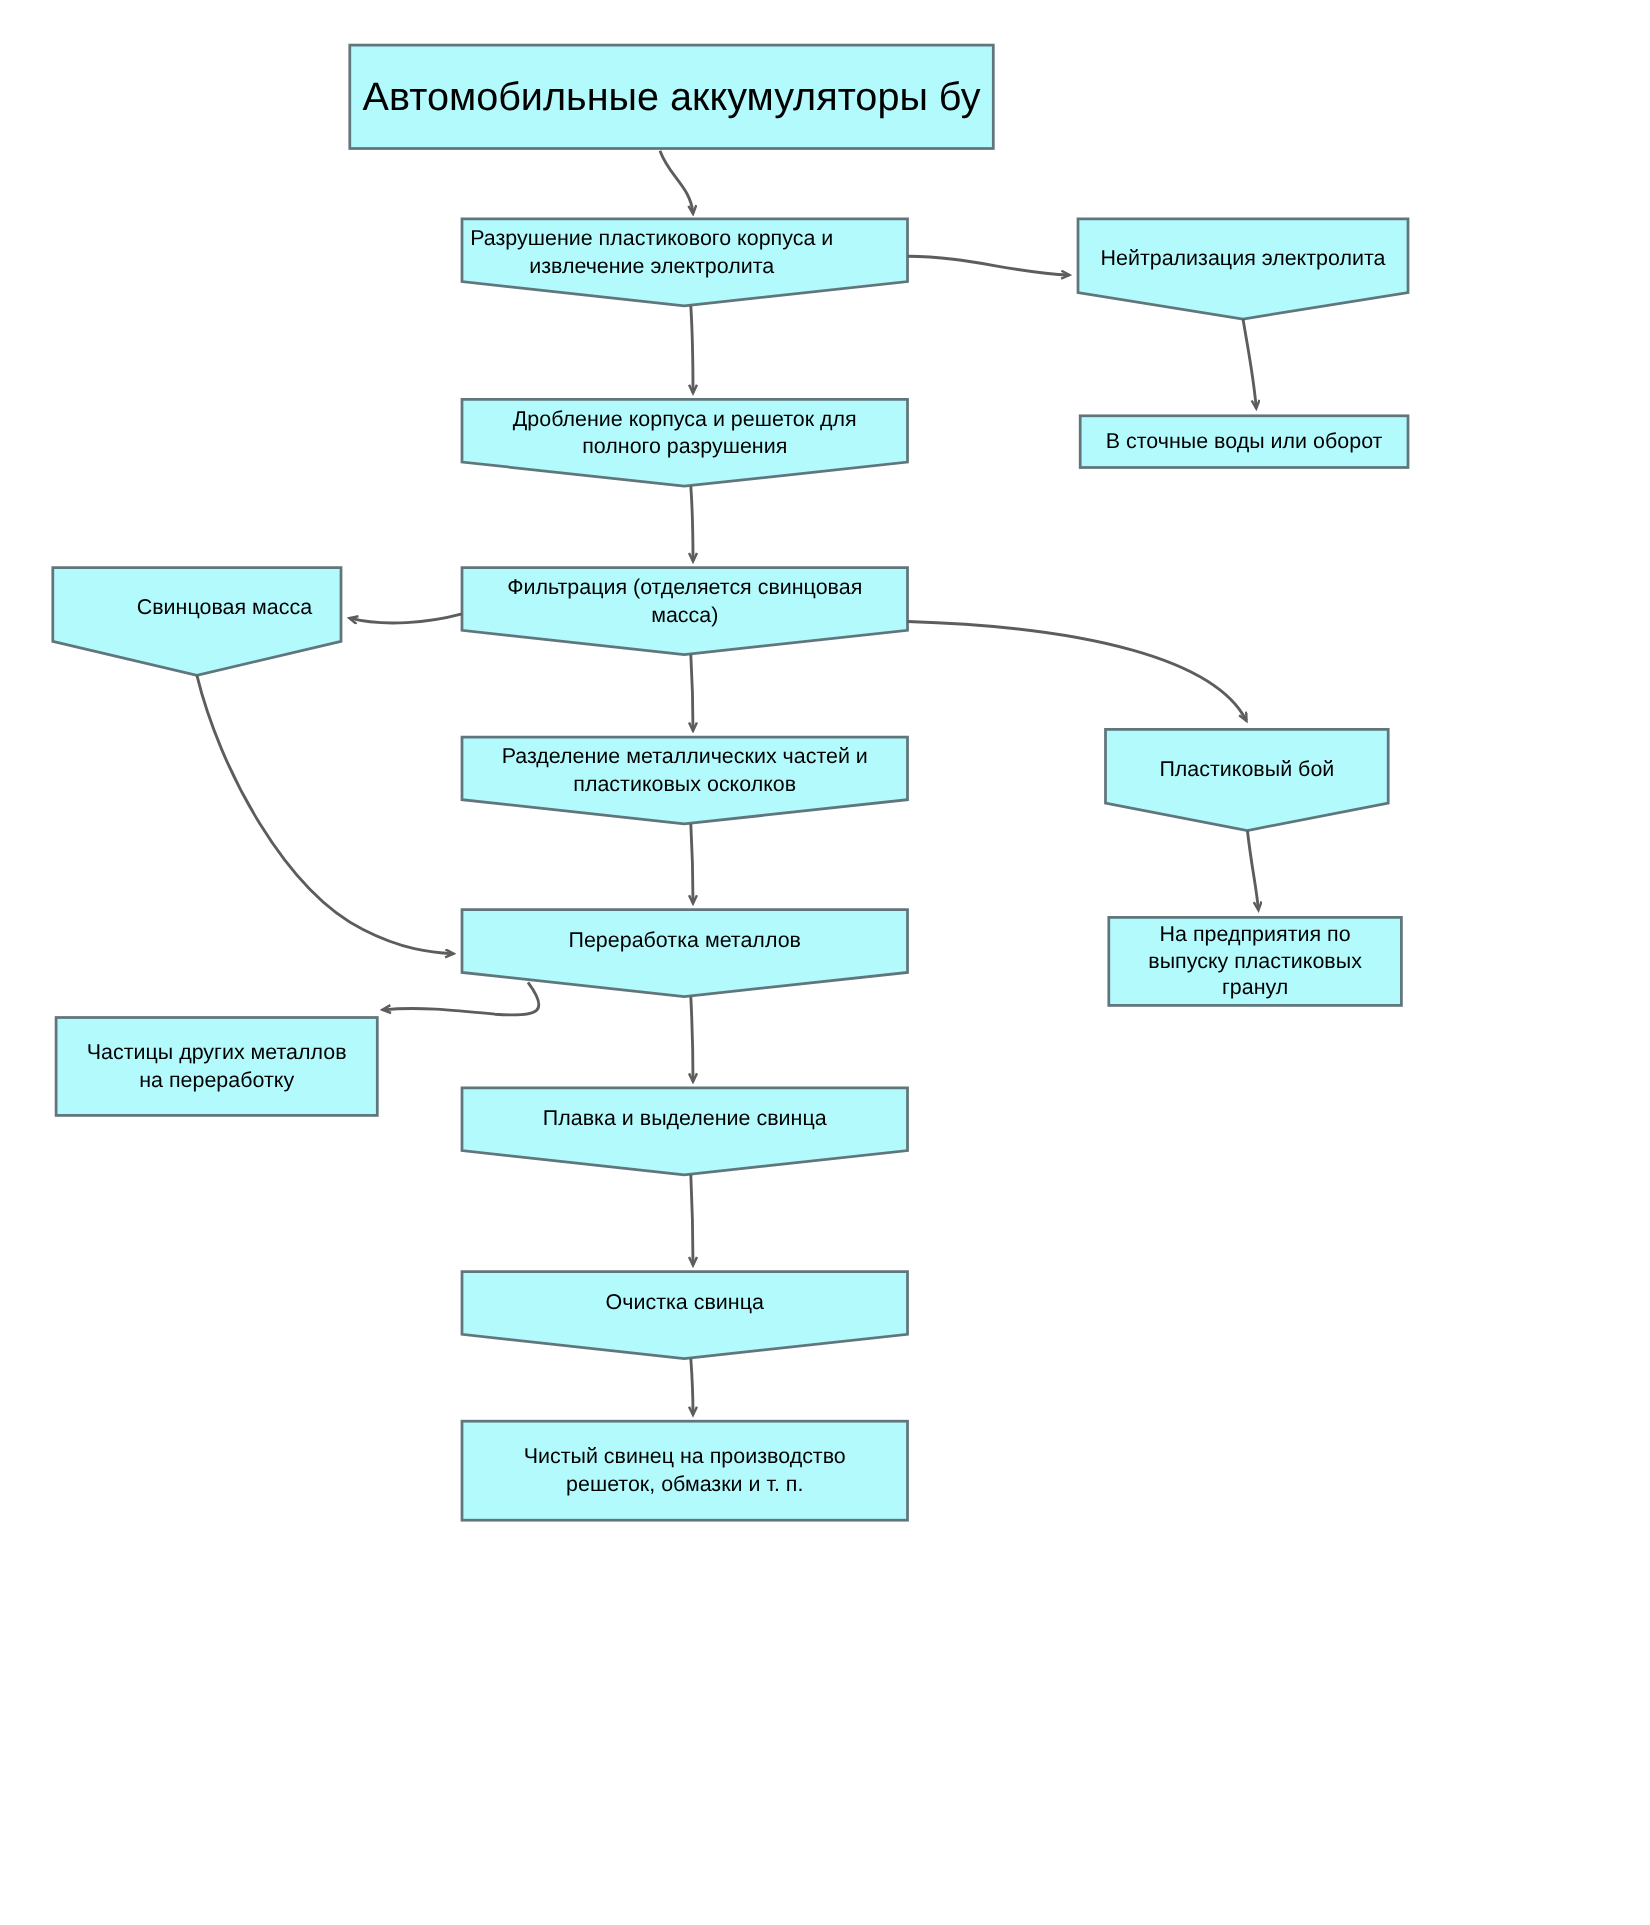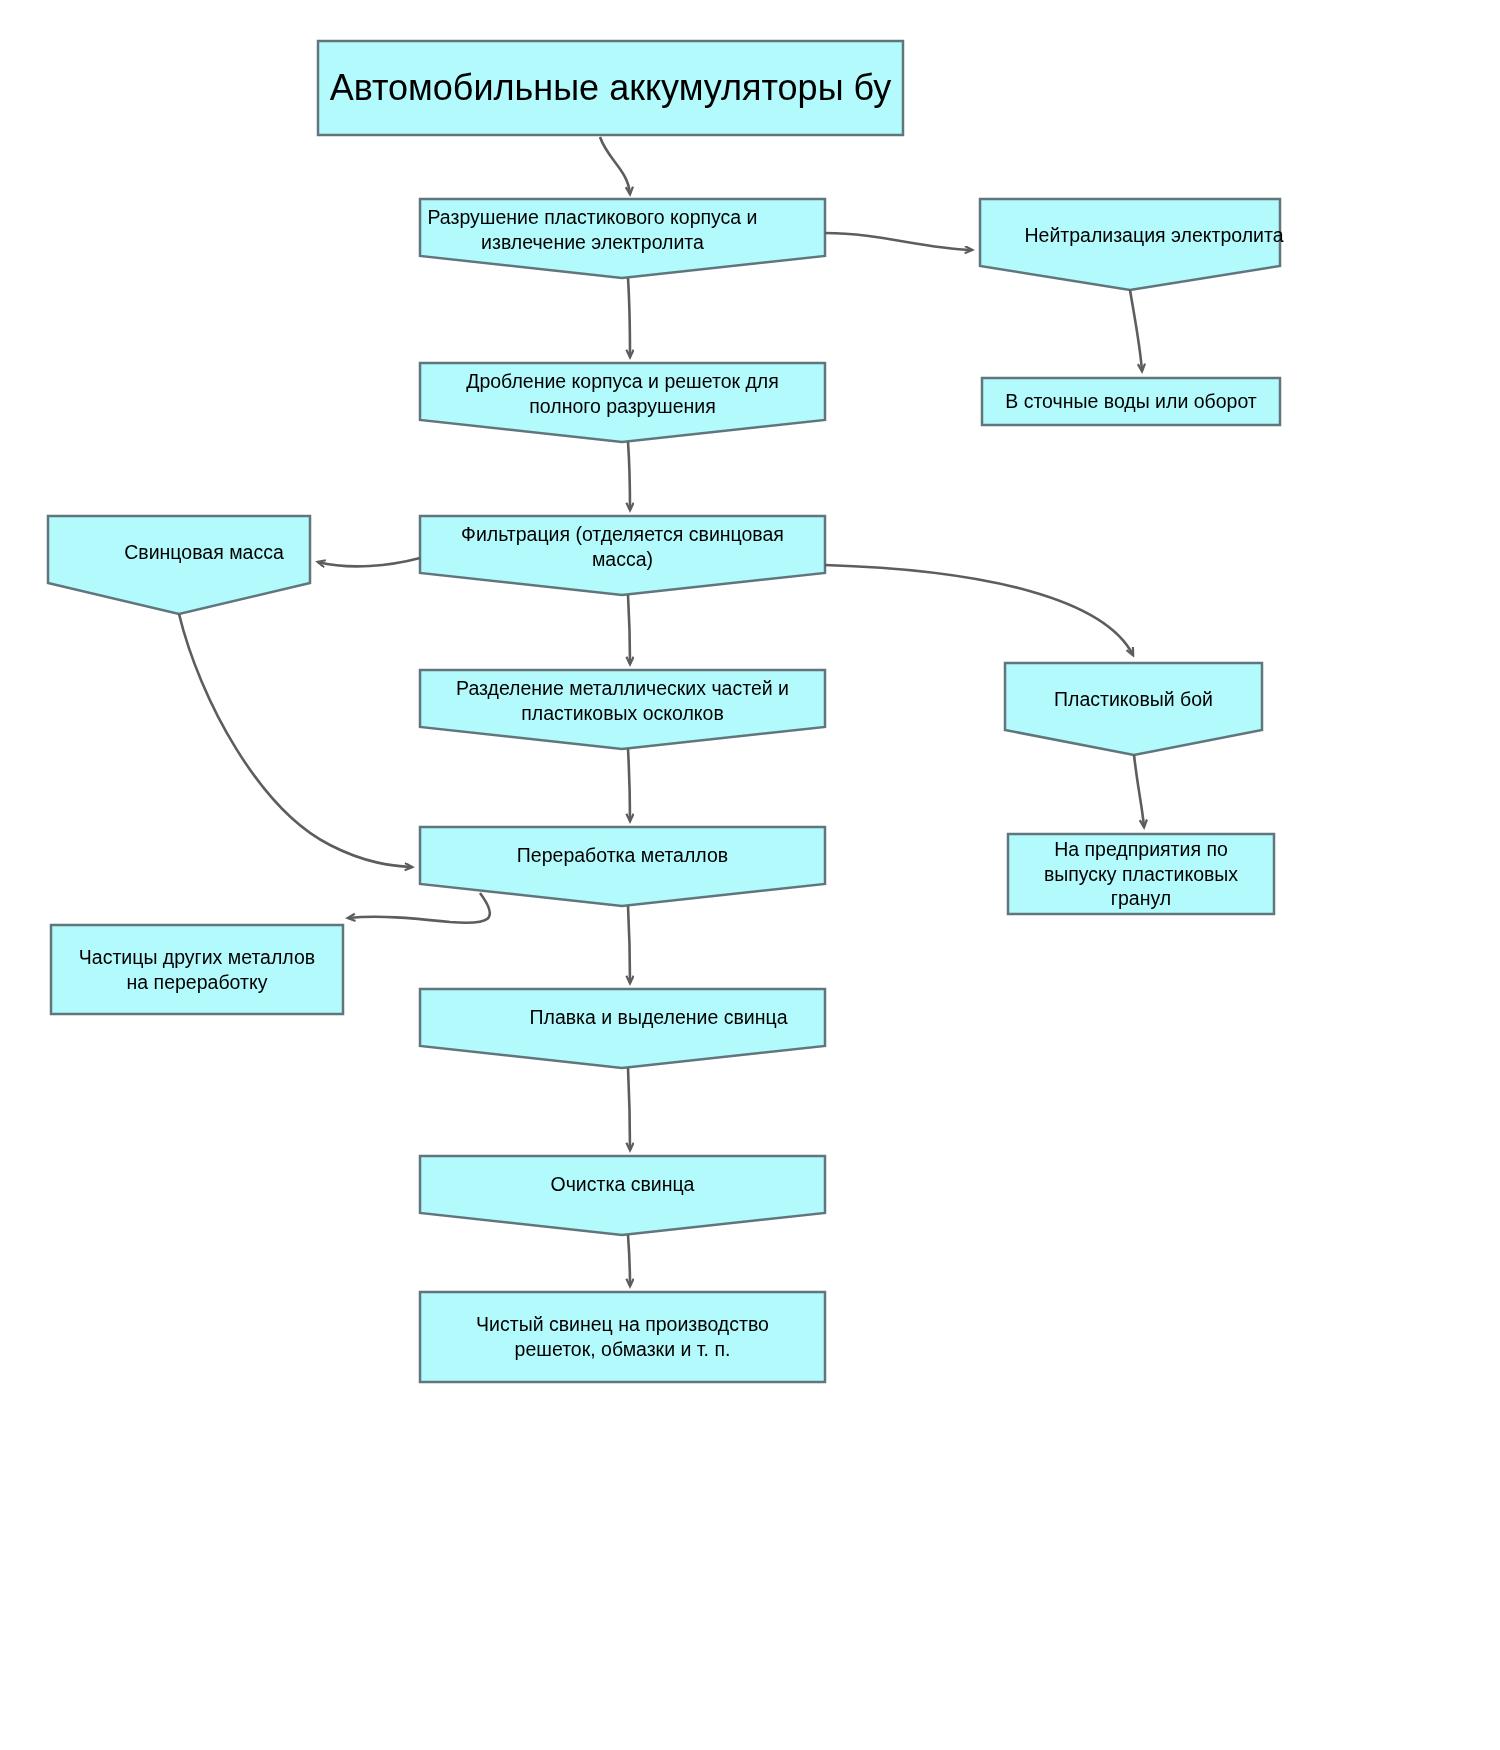--- a/index.html
+++ b/index.html
@@ -123,21 +123,21 @@
     <path class="edge" d="M 628,1068 C 630,1110 630,1128 630,1150" marker-end="url(#arrowhead)"></path>
 
     <path class="edge" d="M 628,1235 C 630,1262 630,1272 630,1286" marker-end="url(#arrowhead)"></path>
   </svg>
 
   <div class="node-label lbl-title" style="left:318px; top:41px; width:585px; height:94px;">Автомобильные аккумуляторы бу</div>
 
   <div class="node-label lbl-std" style="left:420px; top:199px; width:345px; height:62px;">Разрушение пластикового корпуса и
 извлечение электролита</div>
 
-  <div class="node-label lbl-std" style="left:980px; top:199px; width:300px; height:72px;padding-left:24px;">Нейтрализация электролита</div>
+  <div class="node-label lbl-std" style="left:980px; top:199px; width:300px; height:72px;">Нейтрализация электролита</div>
 
   <div class="node-label lbl-std" style="left:982px; top:378px; width:298px; height:47px;">В сточные воды или оборот</div>
 
   <div class="node-label lbl-std" style="left:420px; top:363px; width:405px; height:62px;">Дробление корпуса и решеток для
 полного разрушения</div>
 
   <div class="node-label lbl-std" style="left:420px; top:516px; width:405px; height:62px;">Фильтрация (отделяется свинцовая
 масса)</div>
 
   <div class="node-label lbl-std" style="left:48px; top:516px; width:262px; height:72px;padding-left:25px;">Свинцовая масса</div>
@@ -149,20 +149,20 @@
 
   <div class="node-label lbl-std" style="left:1008px; top:834px; width:266px; height:80px;">На предприятия по
 выпуску пластиковых
 гранул</div>
 
   <div class="node-label lbl-std" style="left:420px; top:827px; width:405px; height:57px;">Переработка металлов</div>
 
   <div class="node-label lbl-std" style="left:51px; top:925px; width:292px; height:89px;text-align:center;">Частицы других металлов
 на переработку</div>
 
-  <div class="node-label lbl-std" style="left:420px; top:989px; width:405px; height:57px;padding-left:36px;">Плавка и выделение свинца</div>
+  <div class="node-label lbl-std" style="left:420px; top:989px; width:405px; height:57px;">Плавка и выделение свинца</div>
 
   <div class="node-label lbl-std" style="left:420px; top:1156px; width:405px; height:57px;">Очистка свинца</div>
 
   <div class="node-label lbl-std" style="left:420px; top:1292px; width:405px; height:90px;">Чистый свинец на производство
 решеток, обмазки и т. п.</div>
 
 </div>
 
 </body></html>

